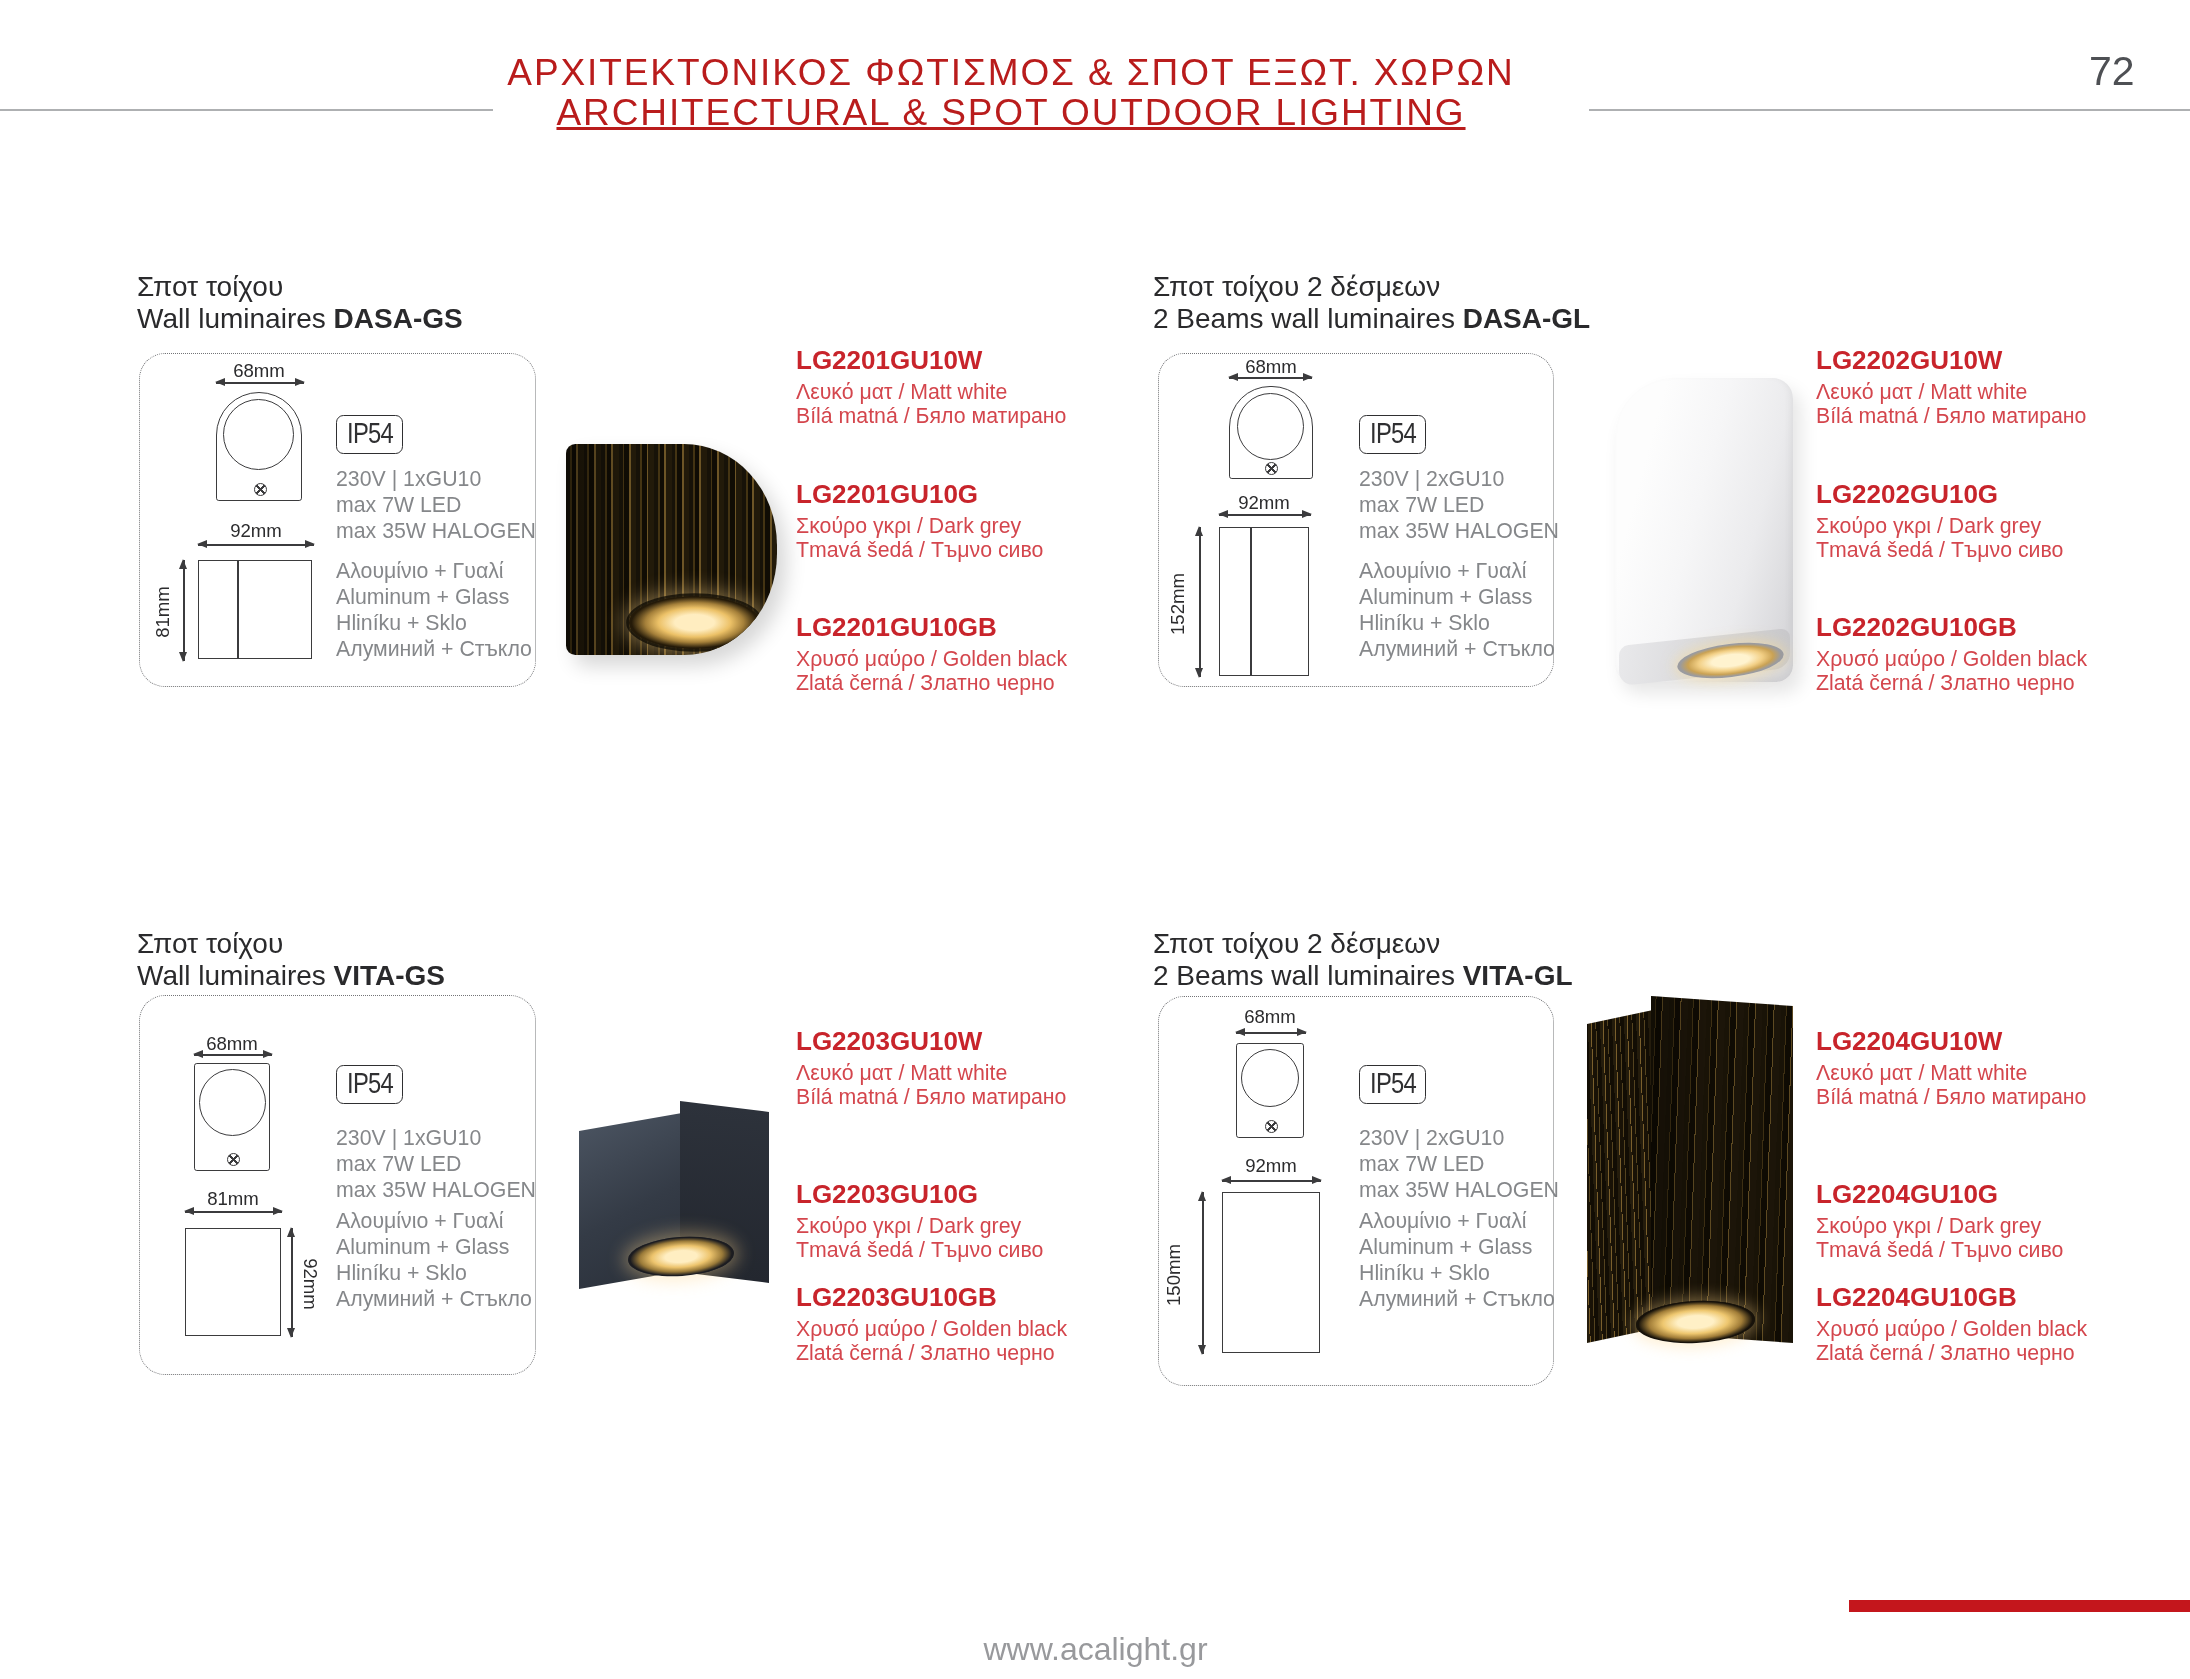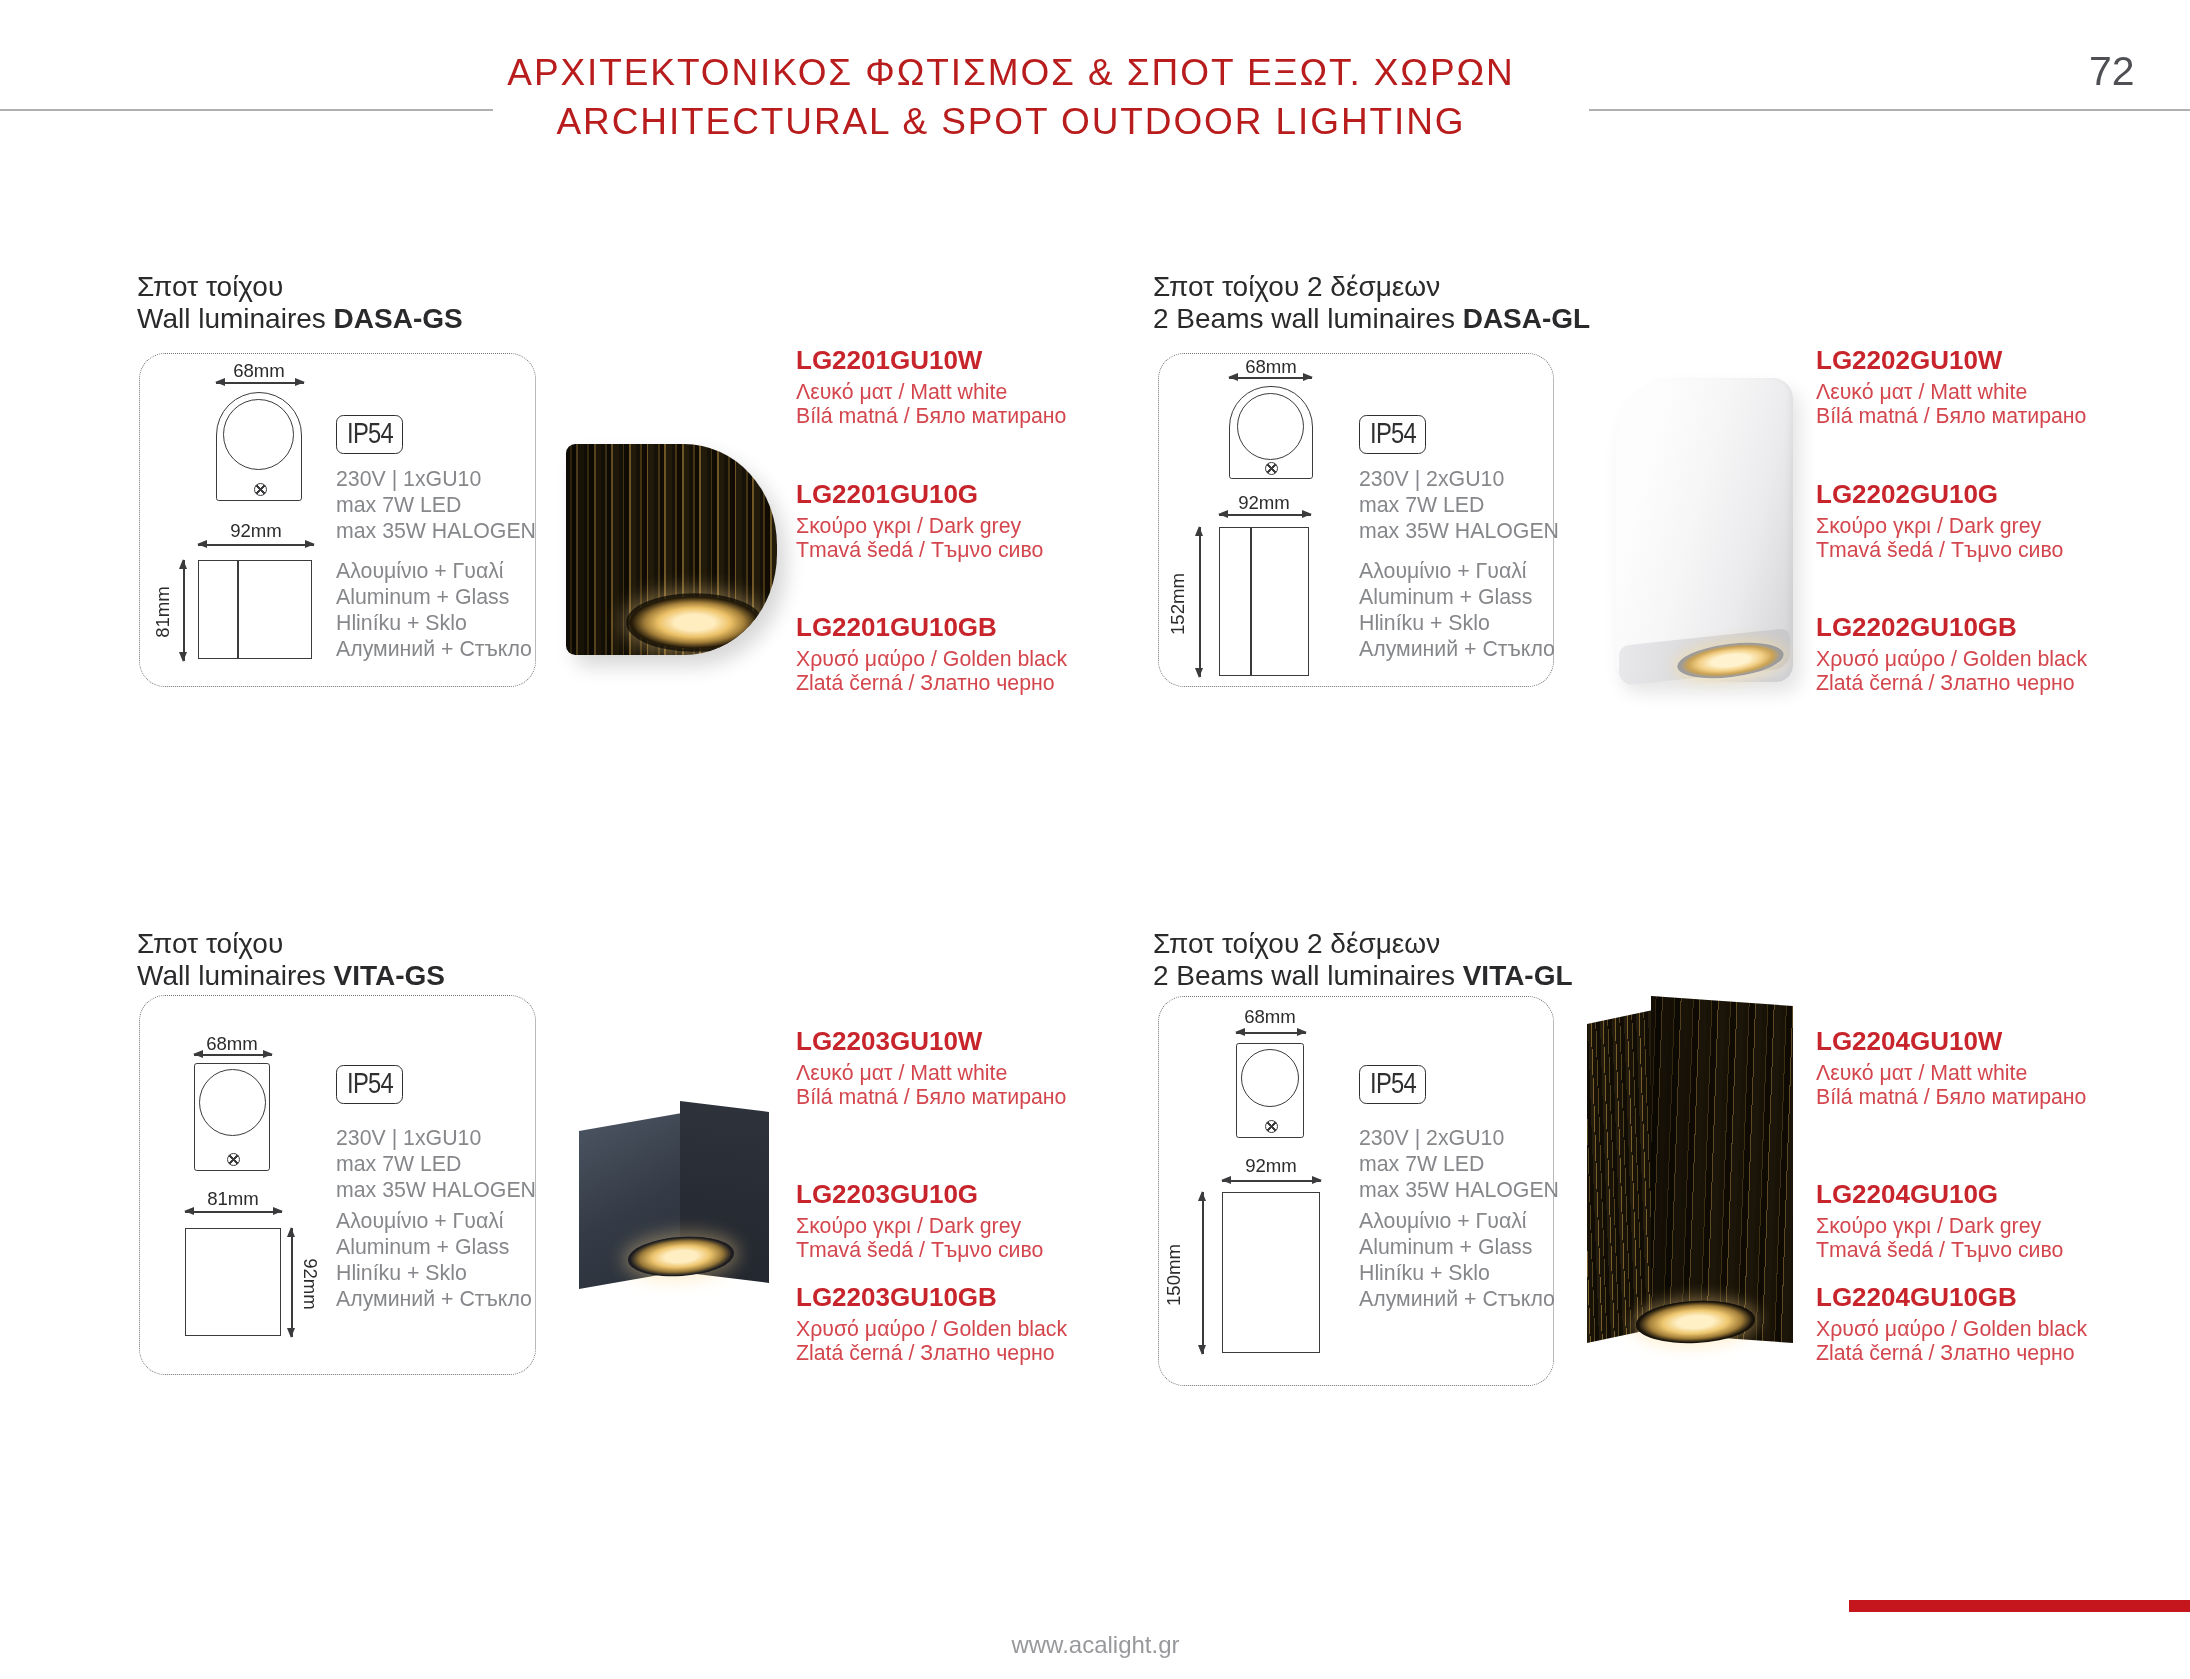--- a/index.html
+++ b/index.html
@@ -3,27 +3,27 @@
 <meta charset="utf-8">
 <style>
   html,body{margin:0;padding:0;}
   body{
     width:2191px;height:1680px;position:relative;background:#ffffff;overflow:hidden;
     font-family:"Liberation Sans","DejaVu Sans",sans-serif;color:#2e2e30;
   }
   
   .hdr-title{position:absolute;left:0;width:2022px;text-align:center;color:#b91c1c;letter-spacing:1.9px;}
   .hdr-title.l1{top:52px;font-size:37px;}
-  .hdr-title.l2{top:101px;font-size:37px;}
+  .hdr-title.l2{top:92px;font-size:37px;text-decoration:underline;}
   .hdr-rule{position:absolute;height:1.9px;background:#aeb0b2;top:109px;}
   .hdr-rule.left{left:0;width:493px;}
   .hdr-rule.right{left:1589px;width:602px;}
   .page-num{position:absolute;left:2089px;top:48px;font-size:41px;color:#4e5054;}
   
-  .footer-url{position:absolute;left:0;top:1631px;width:2191px;text-align:center;font-size:24px;color:#98999c;}
+  .footer-url{position:absolute;left:0;top:1631px;width:2191px;text-align:center;font-size:32px;color:#98999c;}
   .footer-bar{position:absolute;left:1849px;top:1600px;width:342px;height:12px;background:#c4161c;}
   
   .pblock{position:absolute;}
   .b1{left:137px;top:271px;width:1011px;height:436px;}
   .b2{left:1153px;top:271px;width:1038px;height:436px;}
   .b3{left:137px;top:928px;width:1011px;height:464px;}
   .b4{left:1153px;top:928px;width:1038px;height:464px;}
   .ptitle{position:absolute;left:0;top:0;font-size:28px;line-height:32px;color:#2a2a2c;}
   .ptitle .model{font-weight:bold;}
   .dotbox{position:absolute;border:1.9px dotted #737477;border-radius:26px;}

